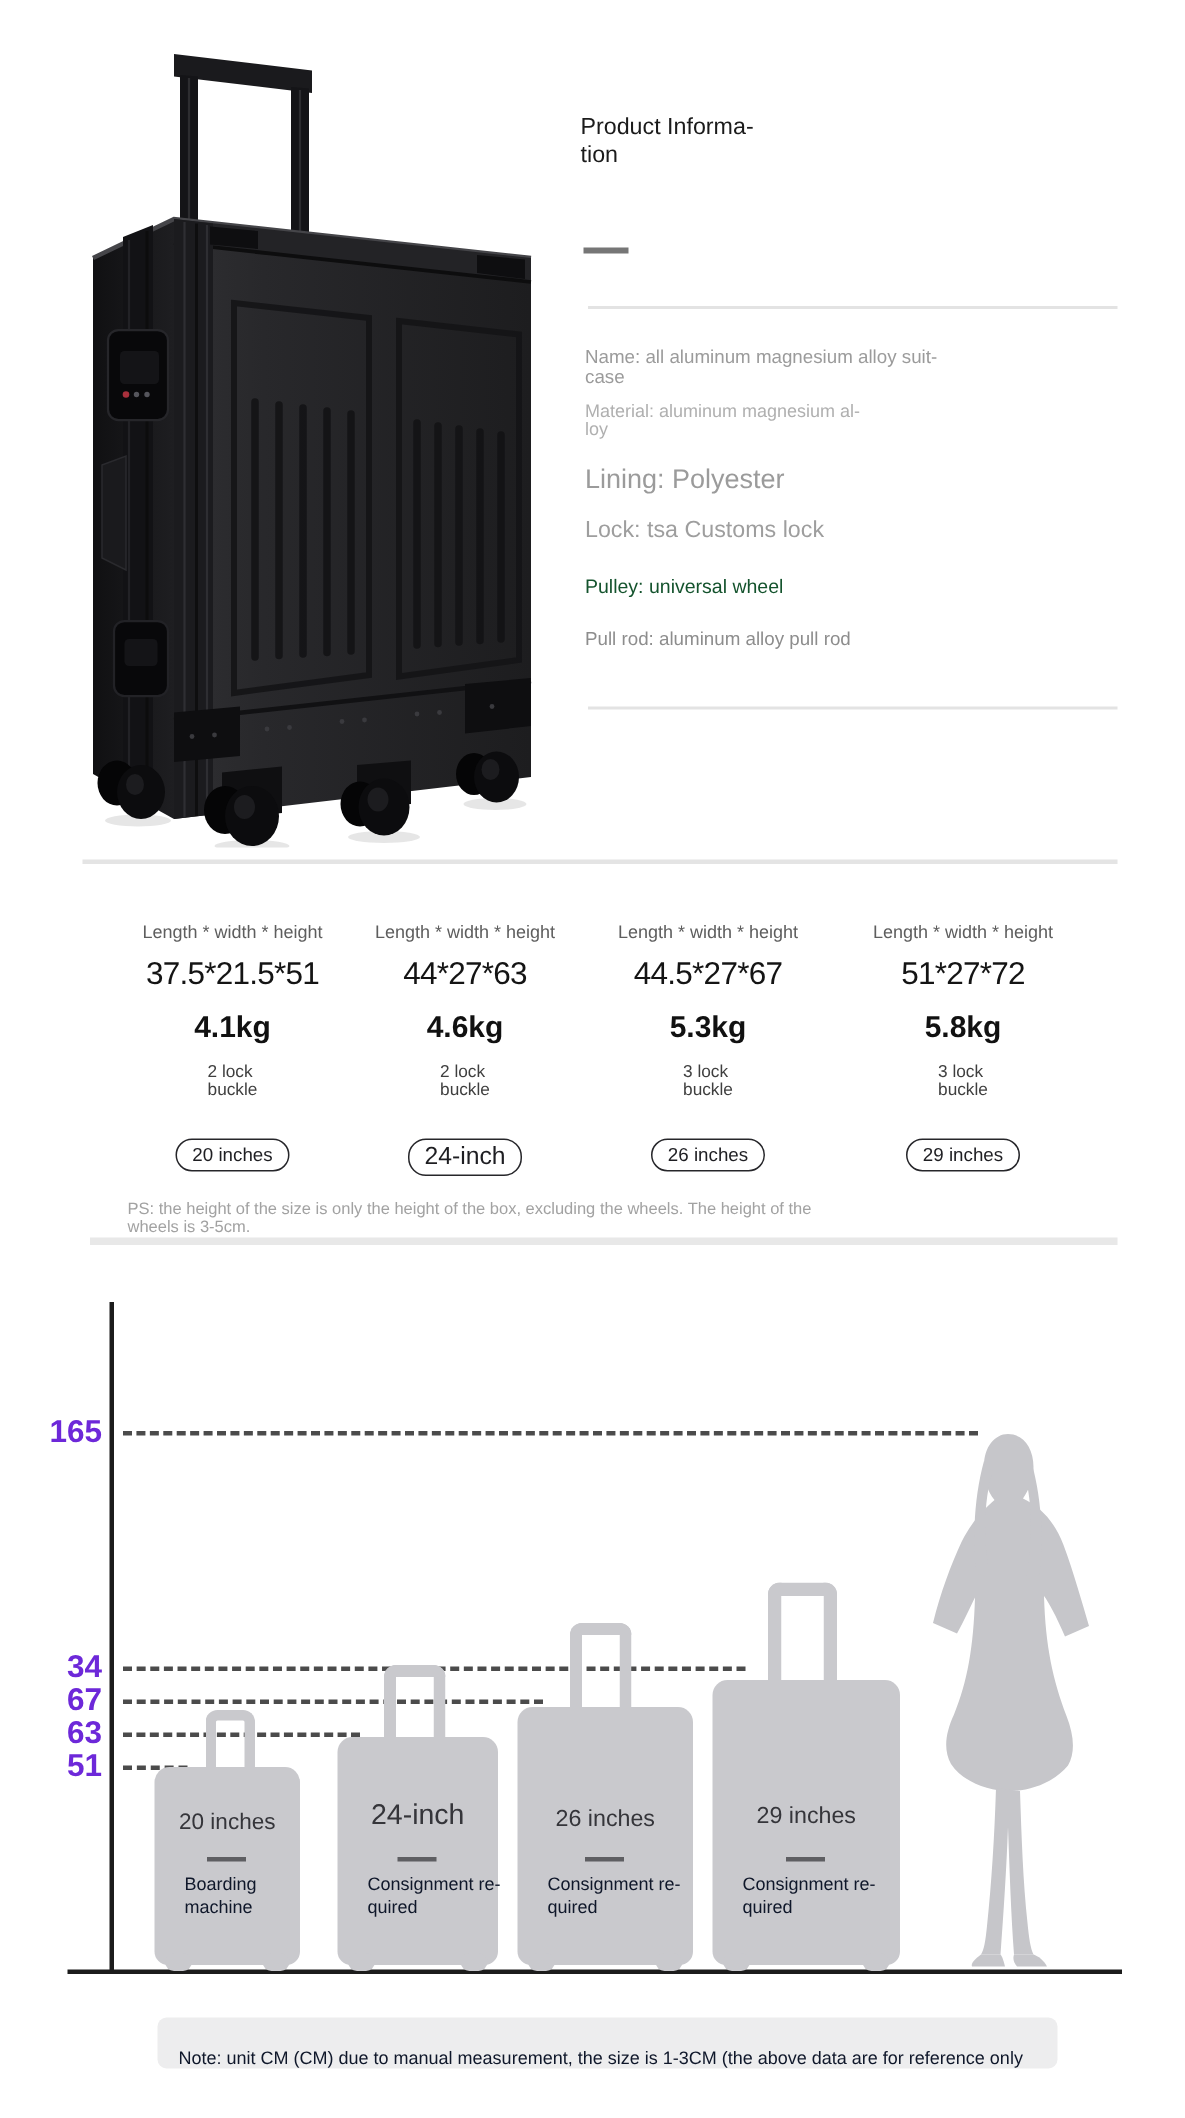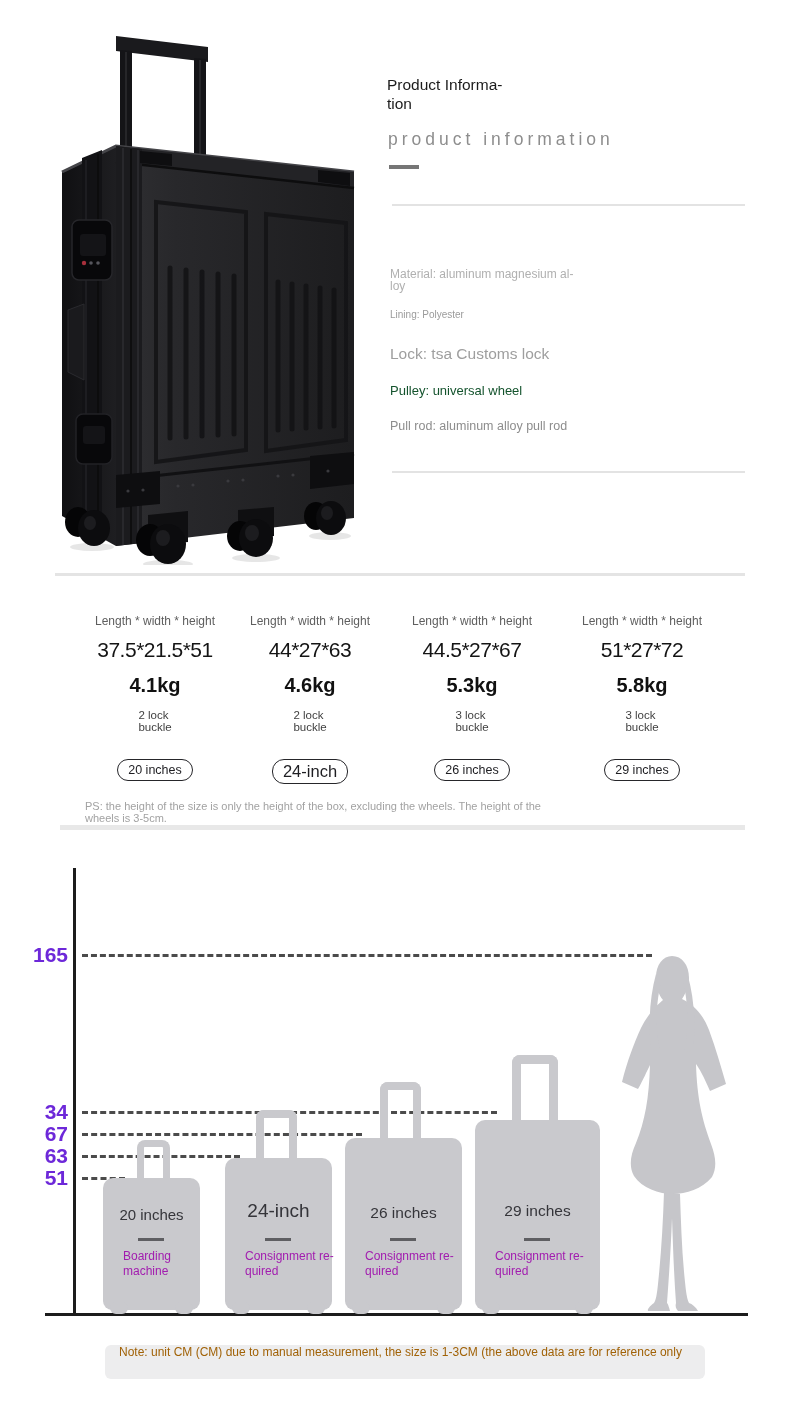--- a/index.html
+++ b/index.html
@@ -10,21 +10,21 @@
 
   
   .title{left:387px;top:76px;font-size:15.5px;line-height:18.5px;font-weight:500;color:#1b1b1b;}
   .subtitle{left:388px;top:129px;font-size:17.5px;letter-spacing:4px;color:#8d8d8d;font-weight:400;}
   .title-underline{left:389px;top:165px;width:30px;height:4px;background:#767676;}
   .hr{left:392px;width:353px;height:2px;background:#e3e3e3;}
   .hr1{top:204px;} .hr2{top:471px;}
   .spec{left:390px;}
   .s1{top:232px;font-size:12.5px;line-height:12.5px;color:#9b9b9b;}
   .s2{top:268px;font-size:12px;line-height:12px;color:#b0b0b0;}
-  .s3{top:309px;font-size:10px;color:#9b9b9b;}
+  .s3{top:309px;font-size:18px;color:#9b9b9b;}
   .s4{top:345px;font-size:15.5px;color:#9e9e9e;}
   .s5{top:383px;font-size:13px;color:#14532d;}
   .s6{top:419px;font-size:12.5px;color:#8d8d8d;}
 
   .divider-main{left:55px;top:573px;width:690px;height:3px;background:#e4e4e4;}
 
   
   .size-col{position:absolute;top:600px;width:160px;text-align:center;}
   .c1{left:75px;} .c2{left:230px;} .c3{left:392px;} .c4{left:562px;}
   .col-header{margin-top:14px;font-size:12px;color:#5e5e5e;}
@@ -62,27 +62,27 @@
   .b2{left:225px;top:1158px;width:107px;height:152px;}
   .b3{left:345px;top:1138px;width:117px;height:172px;}
   .b4{left:475px;top:1120px;width:125px;height:190px;}
   .case-name{position:absolute;text-align:center;font-weight:500;color:#35353a;}
   .n1{left:103px;top:1206px;width:97px;font-size:15px;}
   .n2{left:225px;top:1200px;width:107px;font-size:19px;}
   .n3{left:345px;top:1204px;width:117px;font-size:15.5px;}
   .n4{left:475px;top:1202px;width:125px;font-size:15.5px;}
   .case-underline{position:absolute;width:26px;height:3px;background:#5e5e62;top:1238px;}
   .u1{left:138px;} .u2{left:265px;} .u3{left:390px;} .u4{left:524px;}
-  .case-caption{position:absolute;top:1249px;font-size:12px;line-height:15px;color:#a21caf;text-align:left;}
+  .case-caption{position:absolute;top:1249px;font-size:12px;line-height:15px;color:#0f172a;text-align:left;}
   .p1{left:123px;} .p2{left:245px;} .p3{left:365px;} .p4{left:495px;}
 
   .woman{left:610px;top:954px;}
   .footer-note{left:105px;top:1345px;width:600px;height:34px;background:#ededee;border-radius:6px;
-               display:flex;align-items:flex-start;padding-left:14px;box-sizing:border-box;
-               font-size:12px;color:#a16207;}
+               display:flex;align-items:flex-end;padding-left:14px;box-sizing:border-box;
+               font-size:12px;color:#0f172a;}
   .photo{left:28px;top:10px;}
 </style>
 </head>
 <body>
 
 <div class="page">
 
   <svg class="abs photo" width="335" height="555" viewBox="0 0 335 555">
     <defs>
       <linearGradient id="gFront" x1="0" y1="0" x2="1" y2="0">
@@ -185,24 +185,25 @@
       <circle cx="70" cy="253" r="1.8" fill="#55555c"></circle>
     </g>
     <g>
       <rect x="48" y="404" width="36" height="50" rx="7" fill="#08080a" stroke="#222226" stroke-width="1.5"></rect>
       <rect x="55" y="416" width="22" height="18" rx="3" fill="#141417"></rect>
     </g>
   </svg>
 
   <div class="abs title preline">Product Informa-
 tion</div>
-  <div class="abs subtitle">product information</div>
   <div class="abs title-underline"></div>
   <div class="abs hr hr1"></div>
 
+  <div class="abs spec s1 preline">Name: all aluminum magnesium alloy suit-
+case</div>
   <div class="abs spec s2 preline">Material: aluminum magnesium al-
 loy</div>
   <div class="abs spec s3">Lining: Polyester</div>
   <div class="abs spec s4">Lock: tsa Customs lock</div>
   <div class="abs spec s5">Pulley: universal wheel</div>
   <div class="abs spec s6">Pull rod: aluminum alloy pull rod</div>
   <div class="abs hr hr2"></div>
 
   <div class="abs divider-main"></div>
 

